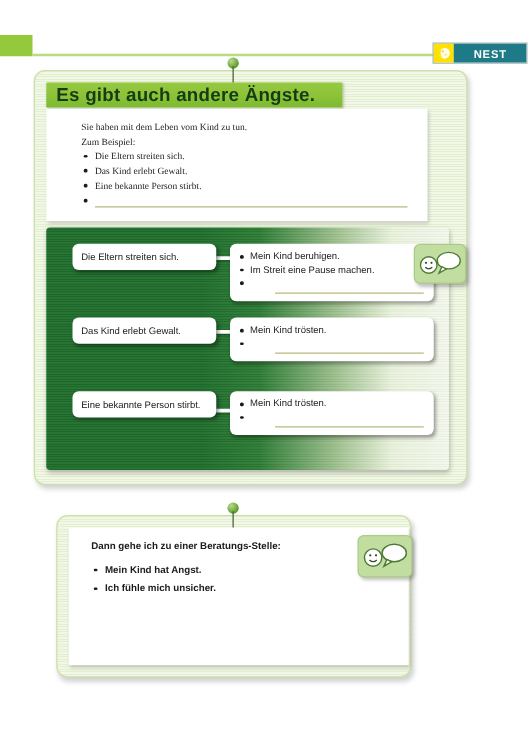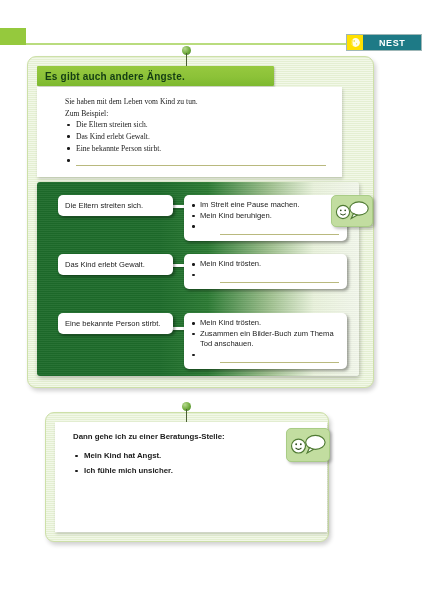--- a/index.html
+++ b/index.html
@@ -59,21 +59,21 @@
   
   #card-top{left:27px;top:56px;width:345px;height:330px;}
   .title-bar{
     position:absolute;left:9px;top:9px;width:237px;height:20px;
     background:linear-gradient(180deg,#96c93f 0%,#8cc238 55%,#7db92f 100%);
     border-radius:1px;
     display:flex;align-items:center;
     box-shadow:1px 1px 2px rgba(0,0,0,0.2);
   }
   .title-bar span{
-    color:#143d13;font-size:10px;font-weight:bold;padding-left:8px;letter-spacing:0.2px;
+    color:#143d13;font-size:15px;font-weight:bold;padding-left:8px;letter-spacing:0.2px;
   }
   .white-pane{
     position:absolute;left:9px;top:30px;width:305px;height:90px;
     background:#ffffff;box-shadow:1px 2px 3px rgba(0,0,0,0.17);font-family:Liberation Serif, serif;
   }
   .intro{
     position:absolute;left:28px;top:9px;width:260px;
     font-size:7.6px;color:#1b1b1b;line-height:11.5px;
   }
   ul.plain{margin:0;padding:0;list-style:none;}
@@ -204,22 +204,22 @@
     <div class="blank-rule"></div>
   </div>
 
   <div class="dark-panel">
 
     <div class="row" style="top:13px;">
       <div class="lbl-box" style="top:0px;">Die Eltern streiten sich.</div>
       <div class="connector" style="top:10px;"></div>
       <div class="act-box" style="top:0px;">
         <ul>
+          <li>Mein Kind beruhigen.</li>
           <li>Im Streit eine Pause machen.</li>
-          <li>Mein Kind beruhigen.</li>
           <li>&nbsp;</li>
         </ul>
         <div class="act-rule"></div>
       </div>
     </div>
 
     <div class="row" style="top:72px;">
       <div class="lbl-box" style="top:0px;">Das Kind erlebt Gewalt.</div>
       <div class="connector" style="top:10px;"></div>
       <div class="act-box" style="top:0px;">
@@ -230,21 +230,20 @@
         <div class="act-rule"></div>
       </div>
     </div>
 
     <div class="row" style="top:131px;">
       <div class="lbl-box" style="top:0px;">Eine bekannte Person stirbt.</div>
       <div class="connector" style="top:14px;"></div>
       <div class="act-box" style="top:0px;">
         <ul>
           <li>Mein Kind trösten.</li>
-          <li>Zusammen ein Bilder-Buch zum Thema Tod anschauen.</li>
           <li>&nbsp;</li>
         </ul>
         <div class="act-rule"></div>
       </div>
     </div>
 
   </div>
 </div>
 
 <div class="badge" style="left:331px;top:195px;width:40px;height:30px;">

